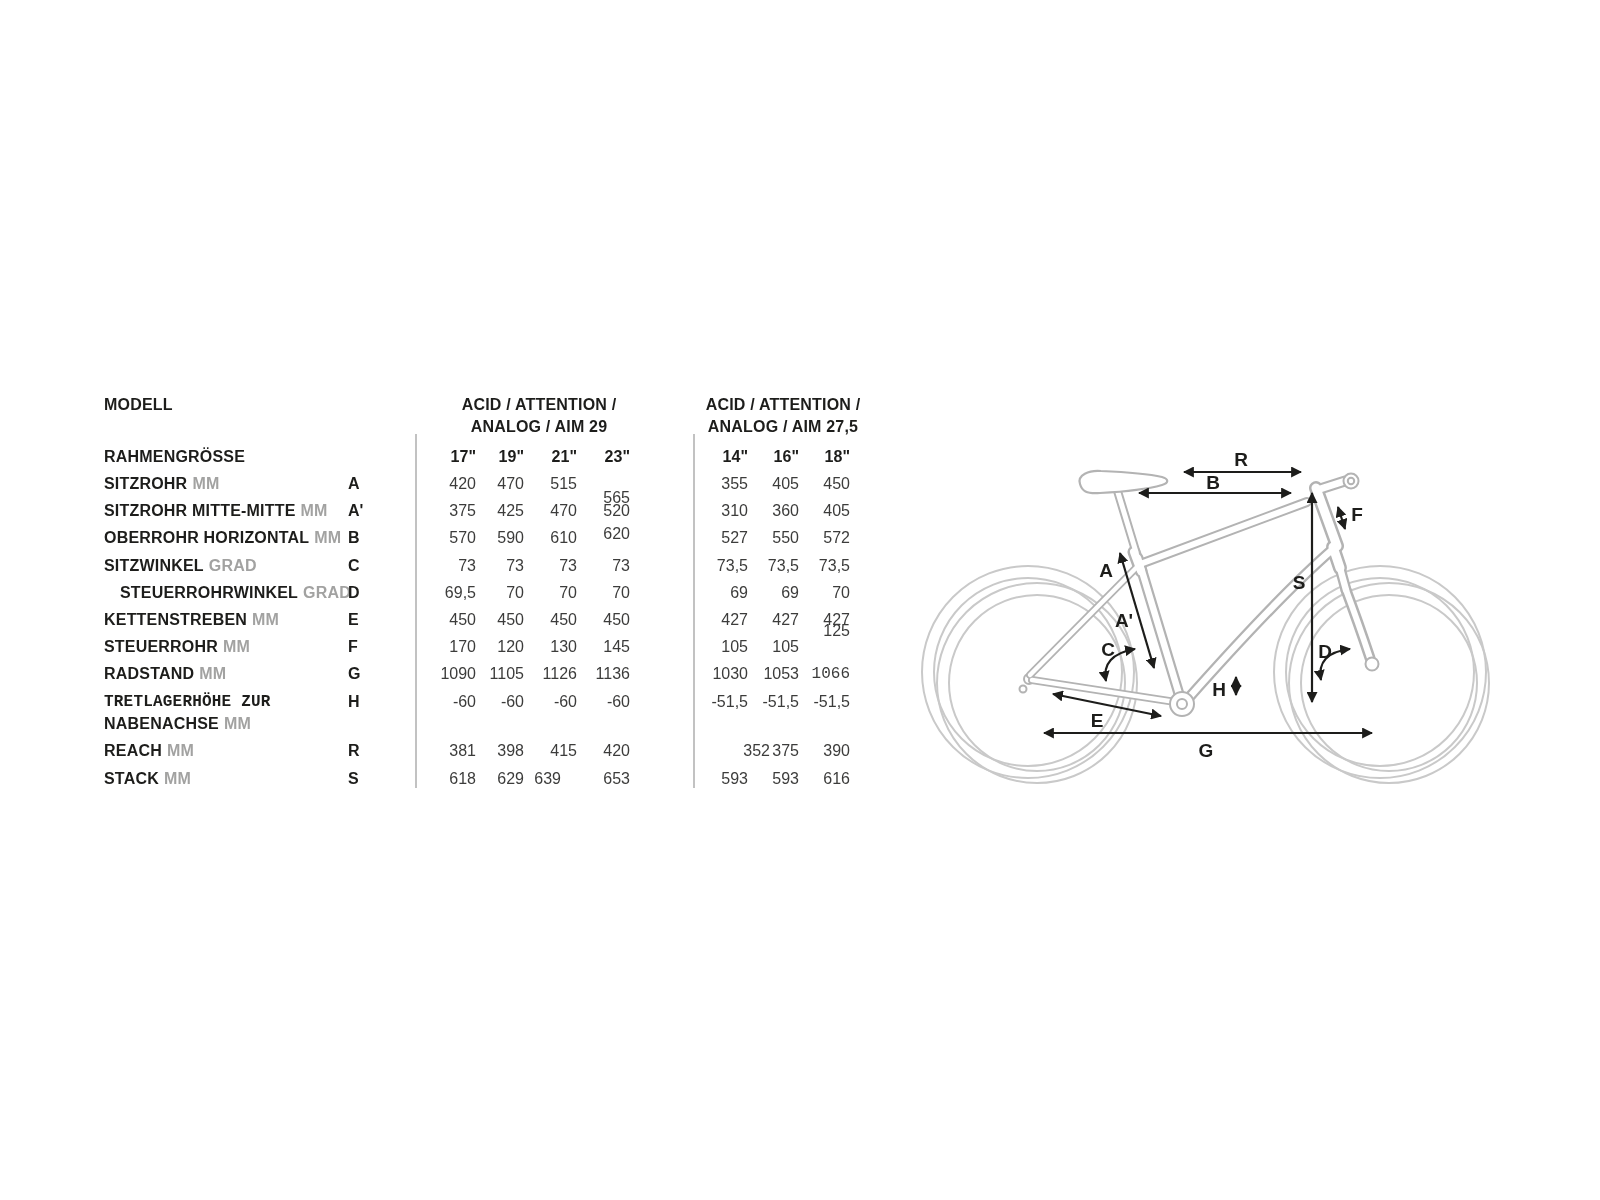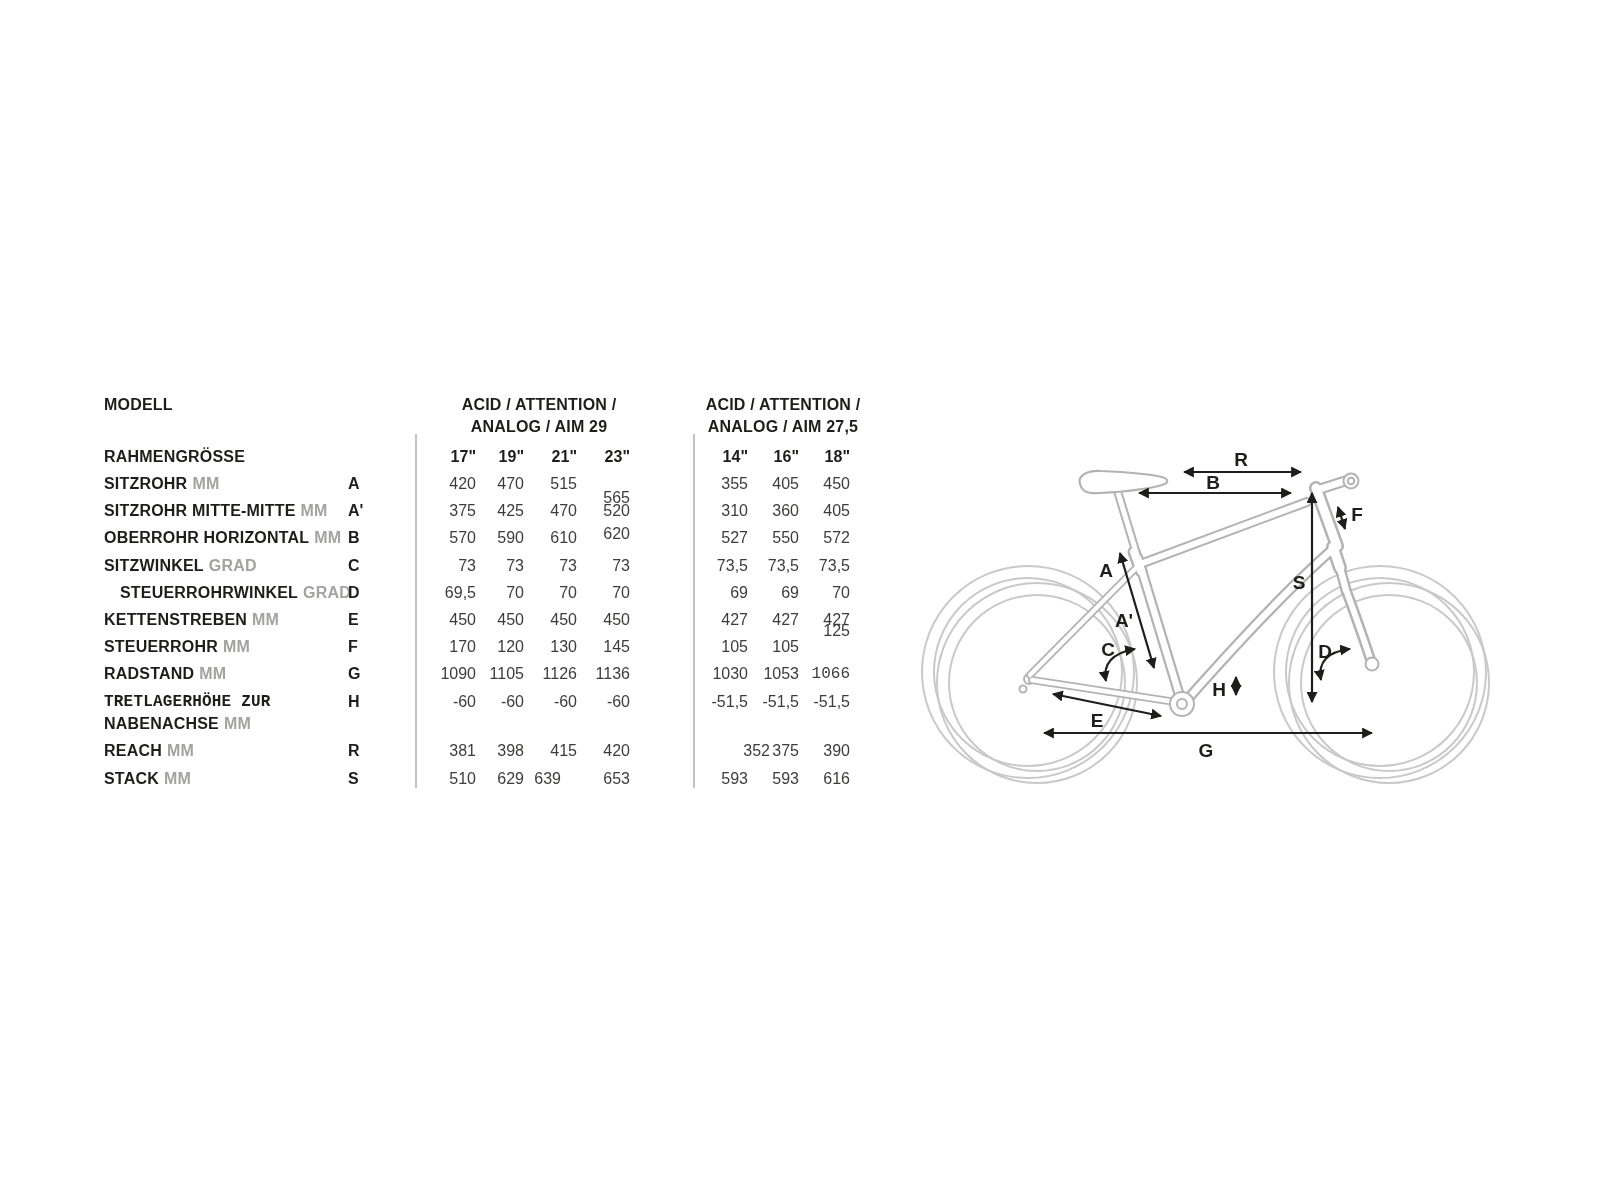--- a/index.html
+++ b/index.html
@@ -140,21 +140,21 @@
         <div class="abs letter" style="left: 244px; top: 352px;">R</div>
         <div class="abs val" style="left: 302px; top: 352px;">381</div>
         <div class="abs val" style="left: 350px; top: 352px;">398</div>
         <div class="abs val" style="left: 403px; top: 352px;">415</div>
         <div class="abs val" style="left: 456px; top: 352px;">420</div>
         <div class="abs val" style="left: 596px; top: 352px; text-align: right;">352</div>
         <div class="abs val" style="left: 625px; top: 352px;">375</div>
         <div class="abs val" style="left: 676px; top: 352px;">390</div>
         <div class="abs row-label" style="left: 0px; top: 380px;">STACK<span class="unit">MM</span></div>
         <div class="abs letter" style="left: 244px; top: 380px;">S</div>
-        <div class="abs val" style="left: 302px; top: 380px;">510</div>
+        <div class="abs val" style="left: 302px; top: 380px;">618</div>
         <div class="abs val" style="left: 350px; top: 380px;">629</div>
         <div class="abs val" style="left: 387px; top: 380px;">639</div>
         <div class="abs val" style="left: 456px; top: 380px;">653</div>
         <div class="abs val" style="left: 574px; top: 380px;">593</div>
         <div class="abs val" style="left: 625px; top: 380px;">593</div>
         <div class="abs val" style="left: 676px; top: 380px;">616</div>
       </div>
   </div>
 
   <svg class="bike" viewBox="900 445 610 355">

